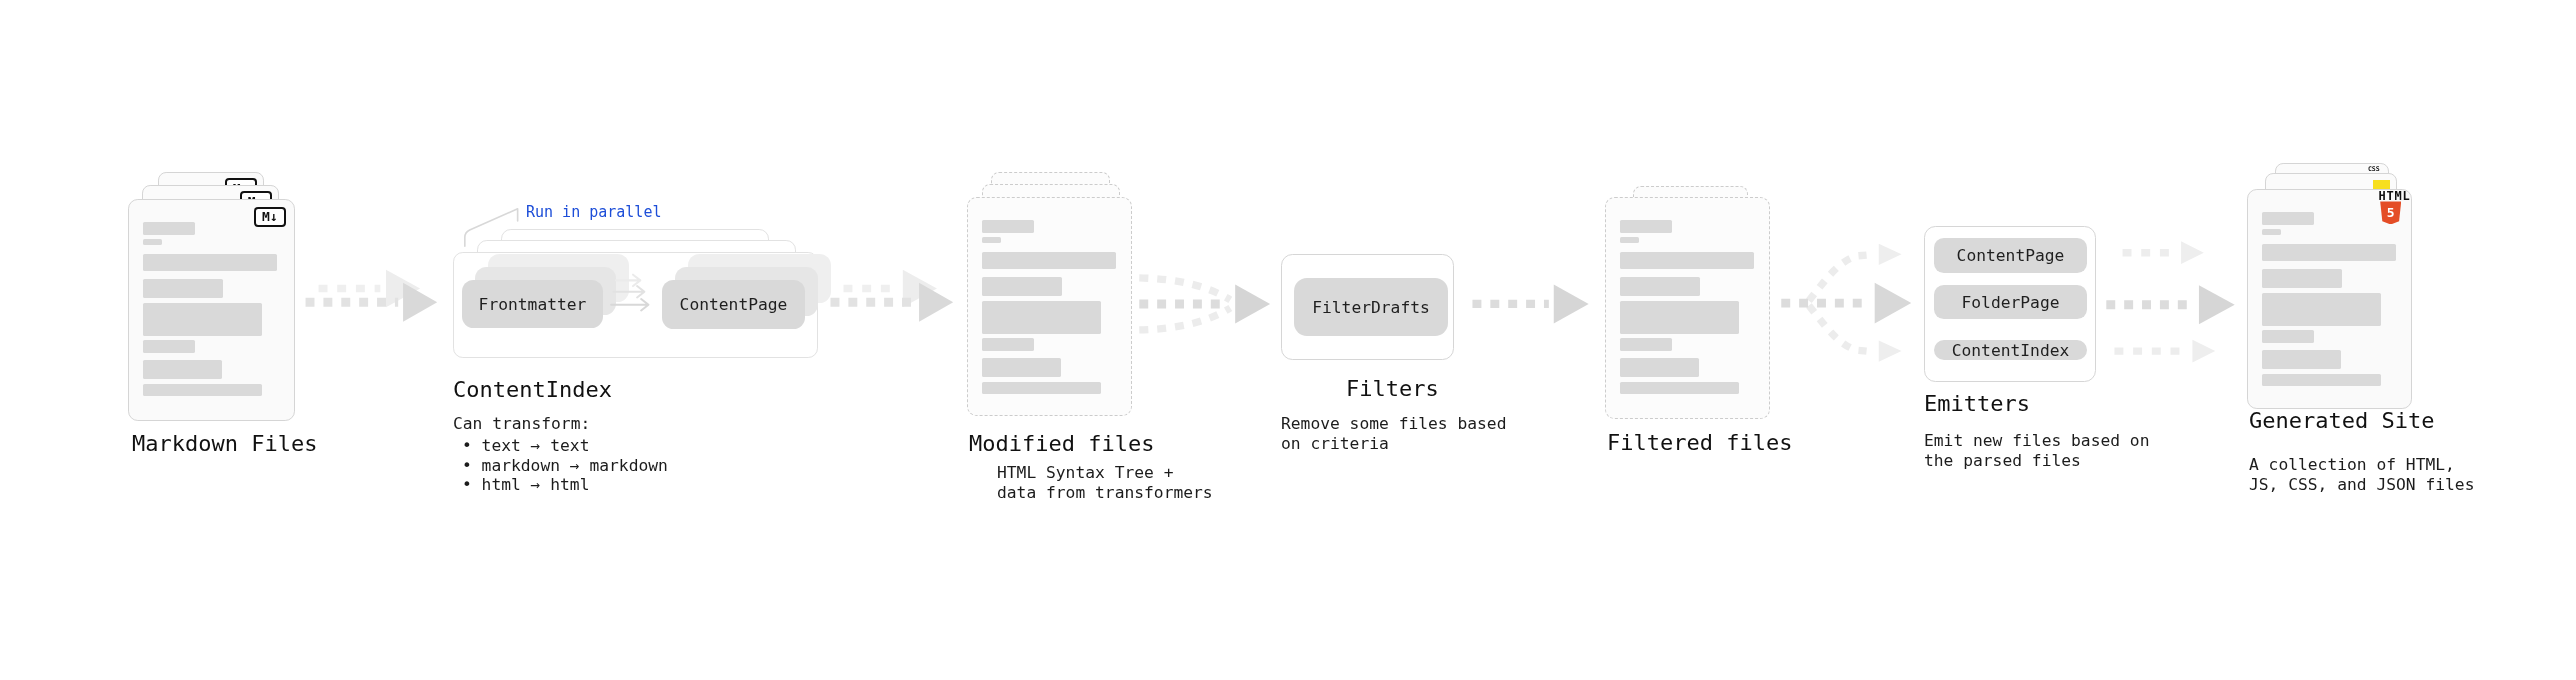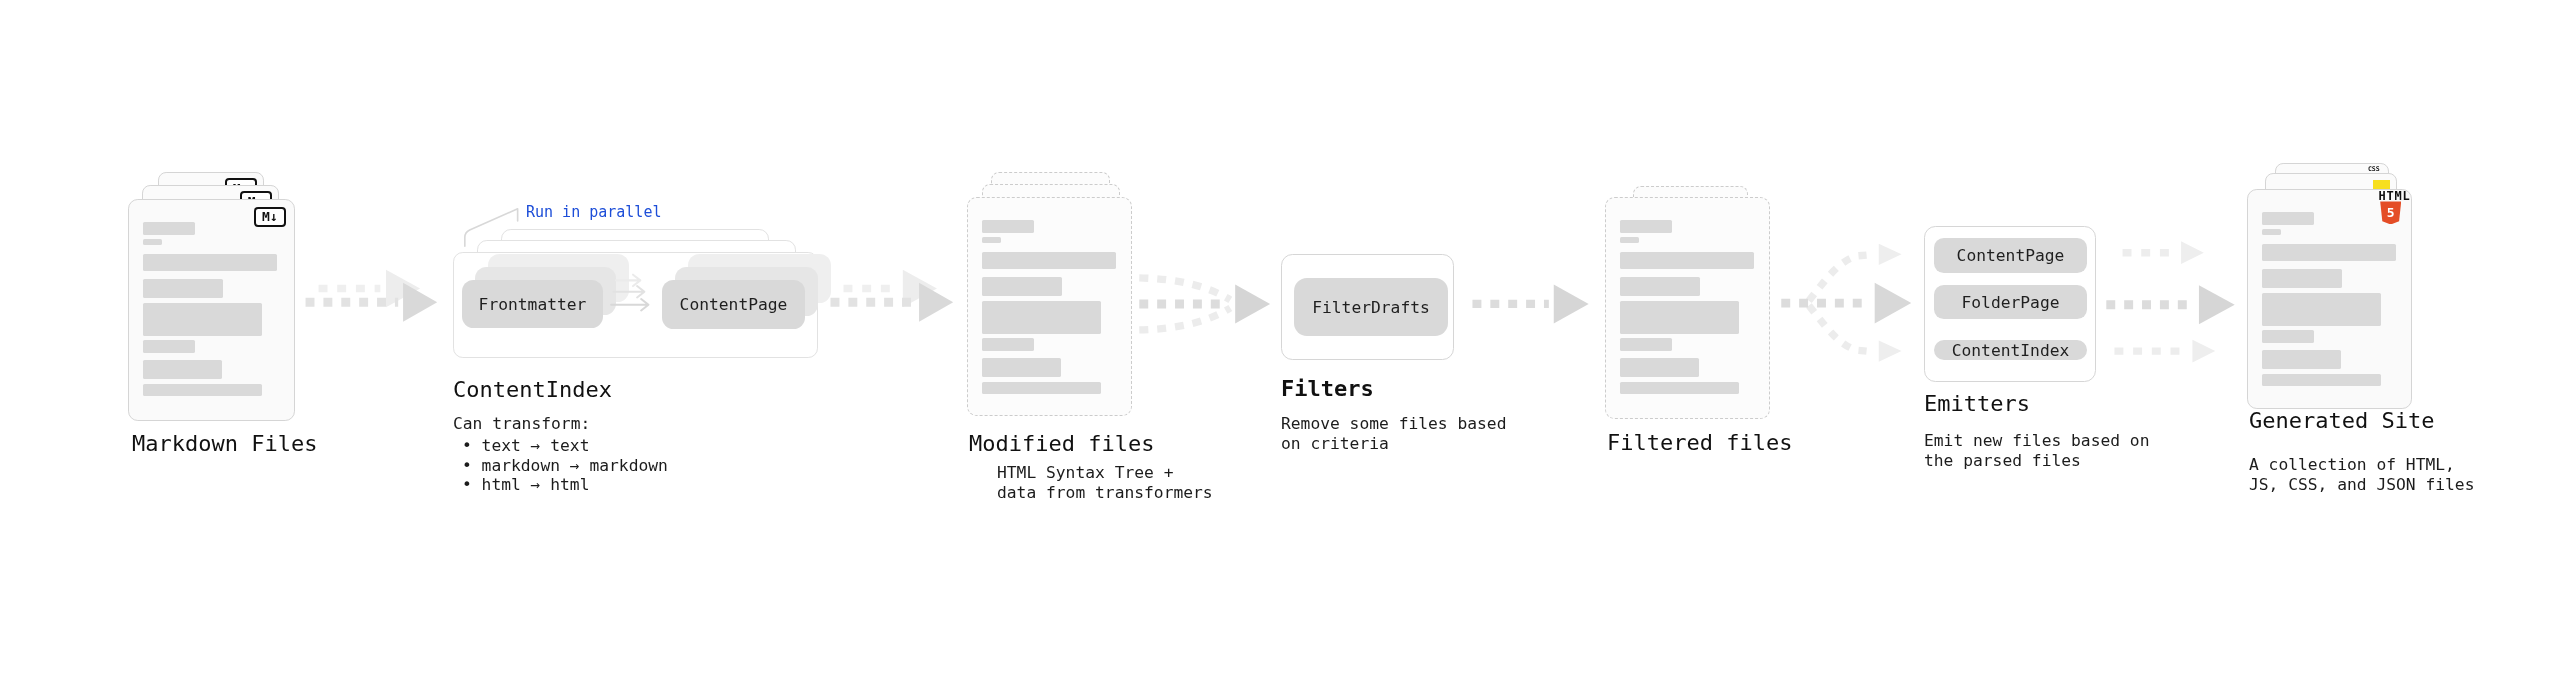--- a/index.html
+++ b/index.html
@@ -115,21 +115,21 @@
       <div class="bar b8"></div>
     </div>
     <div class="stage-label" style="left:969px;top:431px;">Modified files</div>
     <div class="stage-desc" style="left:969px;top:463px;margin-left:28px;">HTML Syntax Tree +
 data from transformers</div>
   </div>
 
   <div>
     <div class="outline-box strong" style="left:1281px;top:254px;width:173px;height:106px;"></div>
     <div class="pill" style="left:1294px;top:278px;width:154px;height:58px;border-radius:13px;">FilterDrafts</div>
-    <div class="stage-label" style="left:1281px;top:376px;font-weight:bold;">Filters</div>
+    <div class="stage-label" style="left:1346px;top:376px;">Filters</div>
     <div class="stage-desc" style="left:1281px;top:414px;">Remove some files based
 on criteria</div>
   </div>
 
   <div>
     <div class="doc back dashed" style="left:1633px;top:186px;width:115px;height:49px;"></div>
     <div class="doc dashed" style="left:1605px;top:197px;width:165px;height:222px;">
       <div class="bar b1"></div>
       <div class="bar b2"></div>
       <div class="bar b3"></div>

